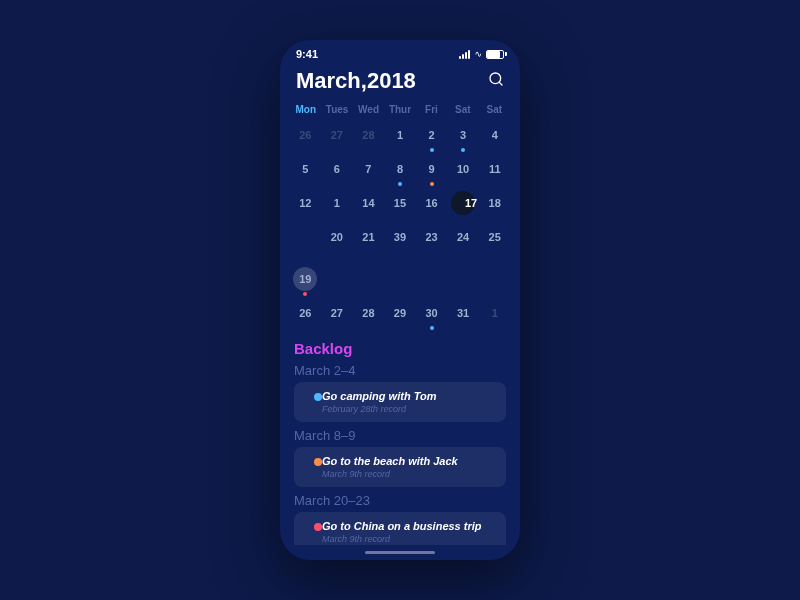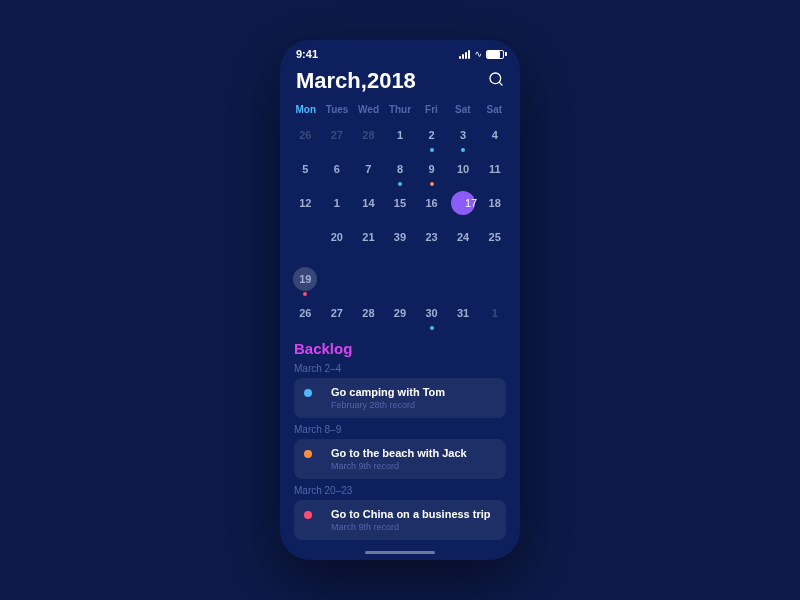--- a/index.html
+++ b/index.html
@@ -135,23 +135,23 @@
       display: flex;
       align-items: center;
       justify-content: center;
       border-radius: 50%;
       font-size: 11px;
       font-weight: 700;
     }
     .day-num.dim { color: #3a4a7a; }
     .day-num.normal { color: #a0b0d0; }
     .day-num.today {
-      background-color: #8b5cf6;
-      color: white;
-      font-weight: 400;
+      background-color: #0f172a;
+      color: white;
+      font-weight: 700;
       padding-left: 16px;
     }
     .day-num.selected {
       background-color: rgba(120,130,160,0.4);
       color: #a0b0d0;
       margin-top: 42px;
     }
     .day-dot {
       width: 4px;
       height: 4px;
@@ -167,32 +167,33 @@
     }
     .backlog-section::-webkit-scrollbar { display: none; }
     .backlog-title {
       color: #d946ef;
       font-size: 15px;
       font-weight: 700;
       margin-bottom: 6px;
     }
     .date-range-label {
       color: #5566aa;
-      font-size: 10px;
+      font-size: 13px;
       margin-bottom: 4px;
       margin-top: 6px;
     }
     .event-card {
       background: rgba(255,255,255,0.07);
       border-radius: 8px;
-      padding: 8px 10px;
+      padding: 8px 20px;
       display: flex;
       align-items: flex-start;
-      gap: 19px;
+      gap: 0;
       margin-bottom: 6px;
+      font-style: italic;
     }
     .event-dot {
       width: 8px;
       height: 8px;
       border-radius: 50%;
       margin-top: 3px;
       flex-shrink: 0;
     }
     .event-info { flex: 1; }
     .event-title {

